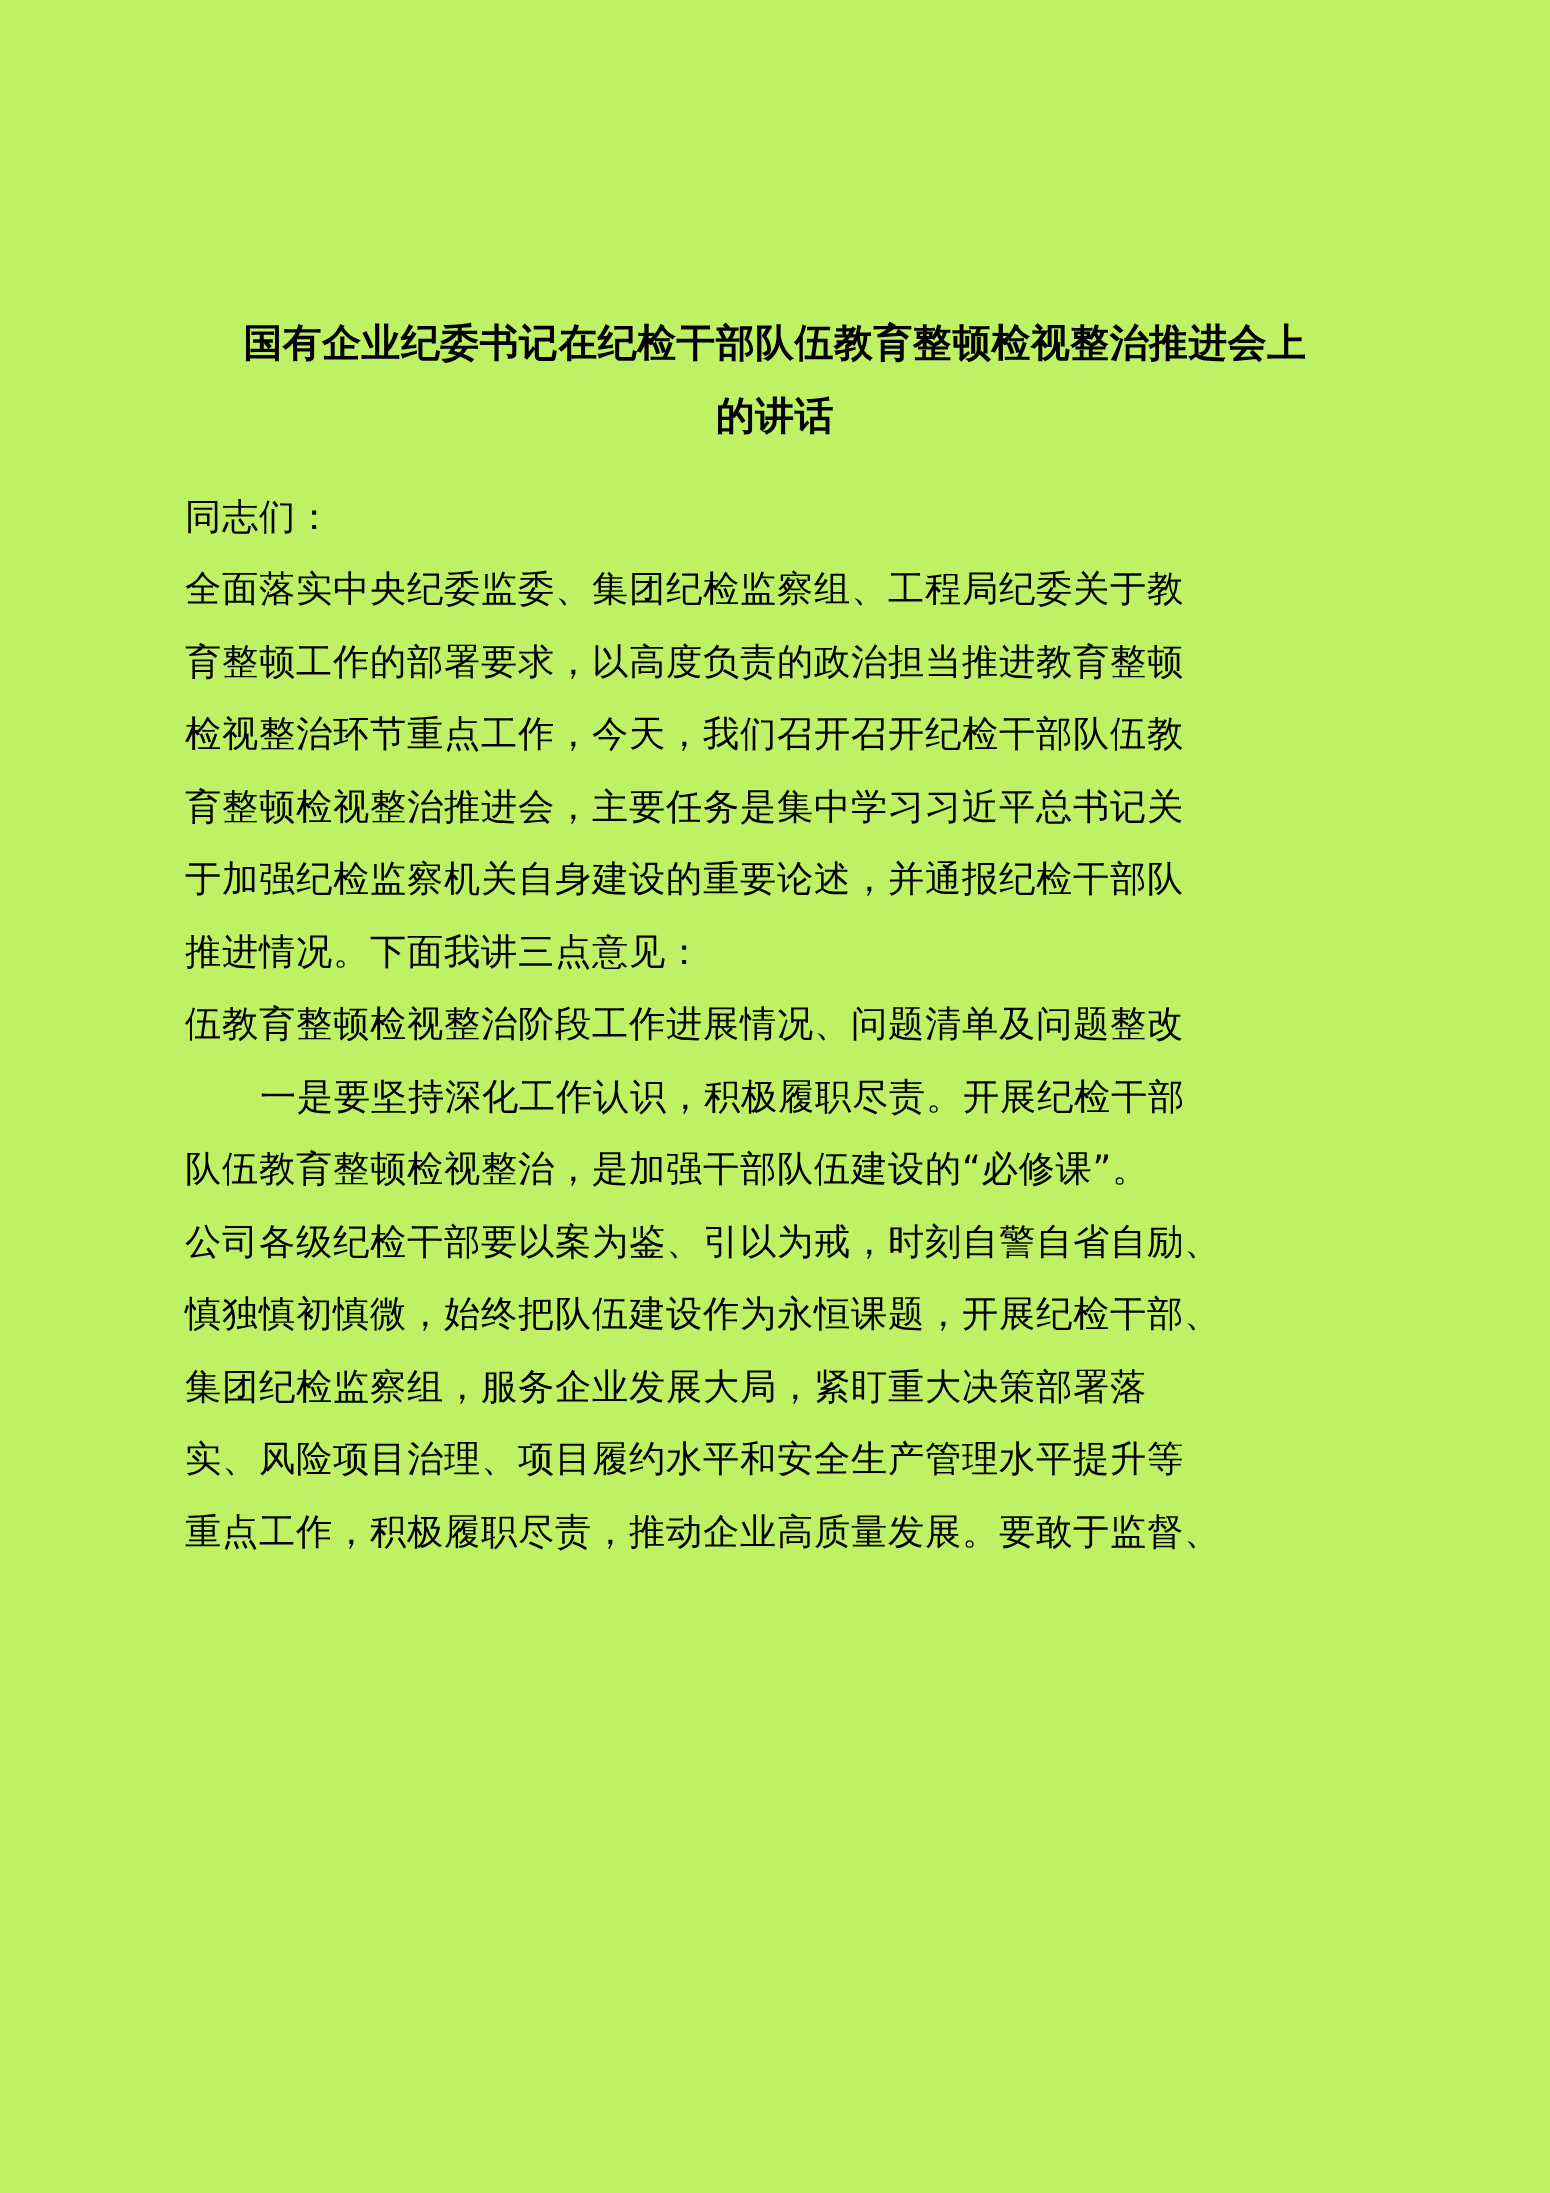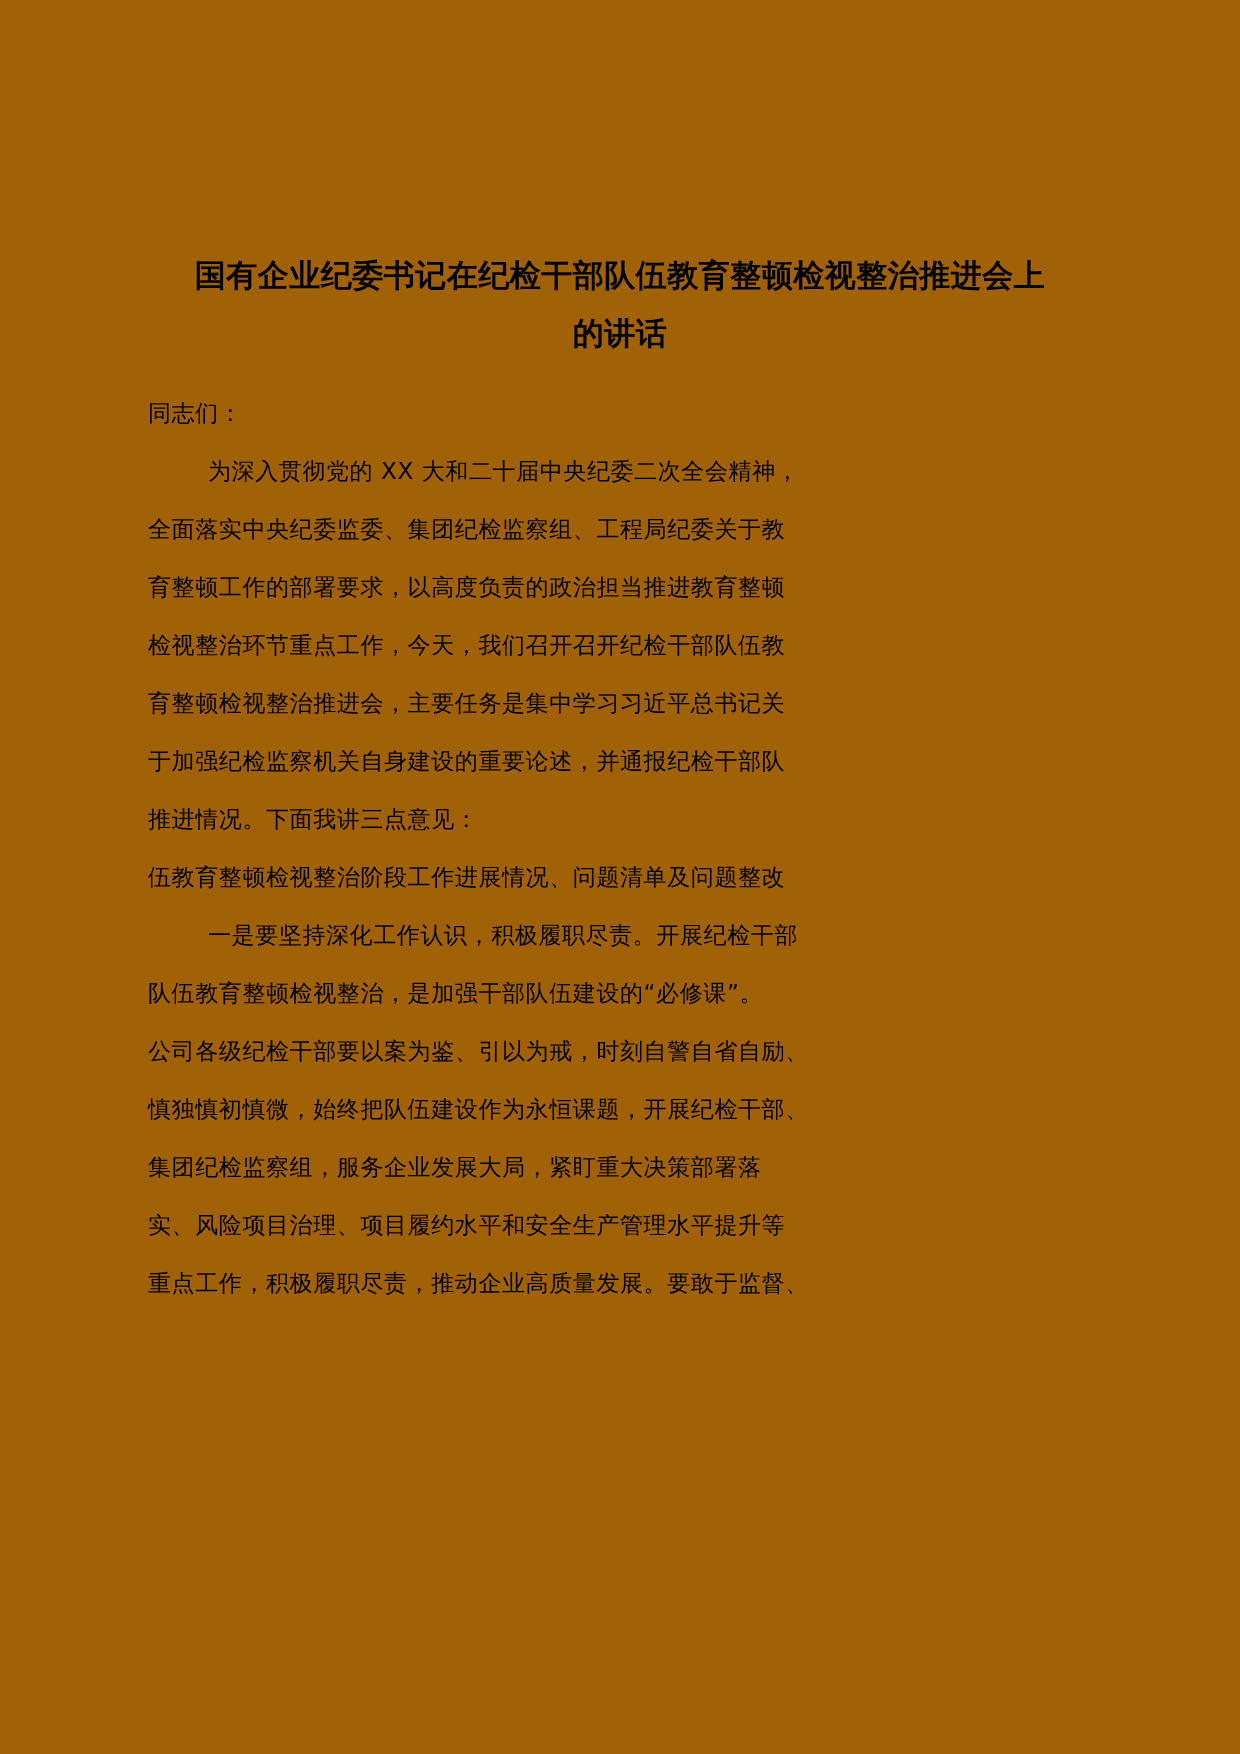--- a/index.html
+++ b/index.html
@@ -13,21 +13,21 @@
     position: relative;
     overflow: hidden;
     font-family: "DejaVu Sans", "Liberation Sans", sans-serif;
     color: #000000;
   }
   .page {
     position: absolute;
     left: 0; top: 0;
     width: 1240px;
     height: 1754px;
-    background: #a16207;
+    background: #bef264;
   }
   .title-block {
     position: absolute;
     left: 148px;
     top: 246px;
     width: 944px;
     text-align: center;
   }
   .title-line {
     display: block;
@@ -38,21 +38,21 @@
     white-space: nowrap;
   }
   .body-block {
     position: absolute;
     left: 148px;
     top: 384px;
     width: 860px;
   }
   .line {
     display: block;
-    font-size: 23px;
+    font-size: 29px;
     line-height: 58px;
     height: 58px;
     white-space: nowrap;
     letter-spacing: 0.6px;
   }
   .indent {
     padding-left: 60px;
   }
   .bold-lead {
     font-weight: normal;
@@ -65,21 +65,20 @@
 
   <div class="title-block">
     <span class="title-line">国有企业纪委书记在纪检干部队伍教育整顿检视整治推进会上</span>
     <span class="title-line">的讲话</span>
   </div>
 
   <div class="body-block">
     <span class="line">同志们：</span>
 
     <div>
-      <span class="line indent">为深入贯彻党的 XX 大和二十届中央纪委二次全会精神，</span>
       <span class="line">全面落实中央纪委监委、集团纪检监察组、工程局纪委关于教</span>
       <span class="line">育整顿工作的部署要求，以高度负责的政治担当推进教育整顿</span>
       <span class="line">检视整治环节重点工作，今天，我们召开召开纪检干部队伍教</span>
       <span class="line">育整顿检视整治推进会，主要任务是集中学习习近平总书记关</span>
       <span class="line">于加强纪检监察机关自身建设的重要论述，并通报纪检干部队</span>
       <span class="line">推进情况。下面我讲三点意见：</span>
       <span class="line">伍教育整顿检视整治阶段工作进展情况、问题清单及问题整改</span>
     </div>
 
     <div>

